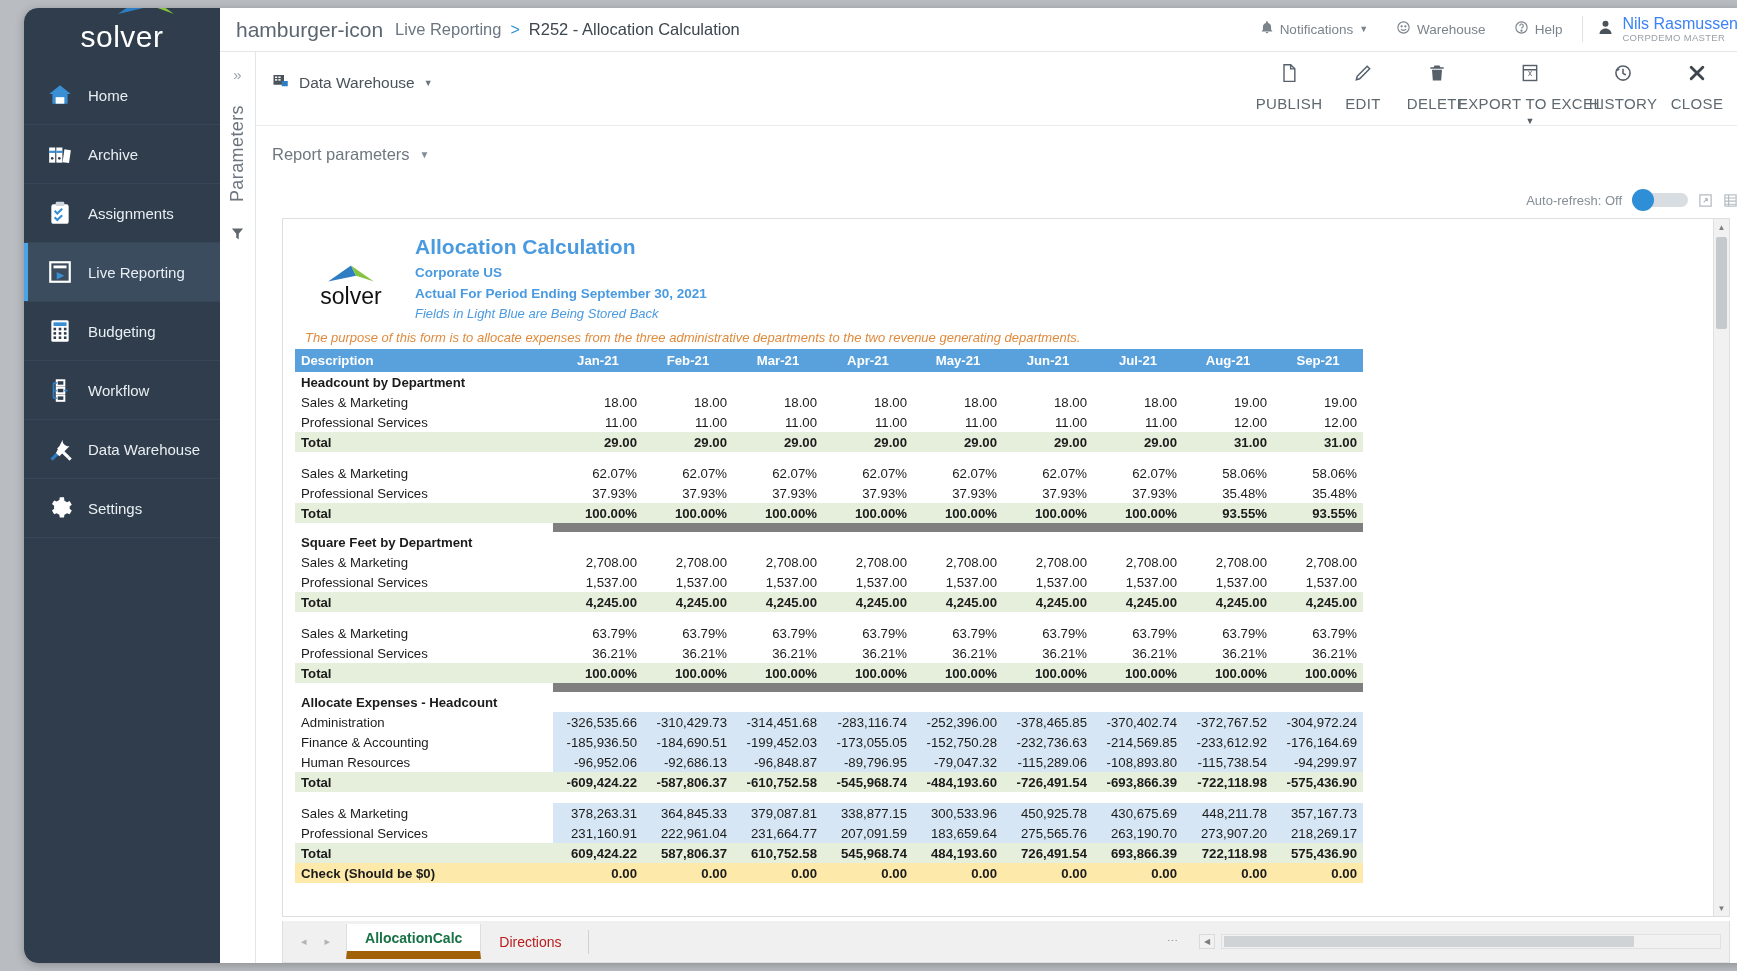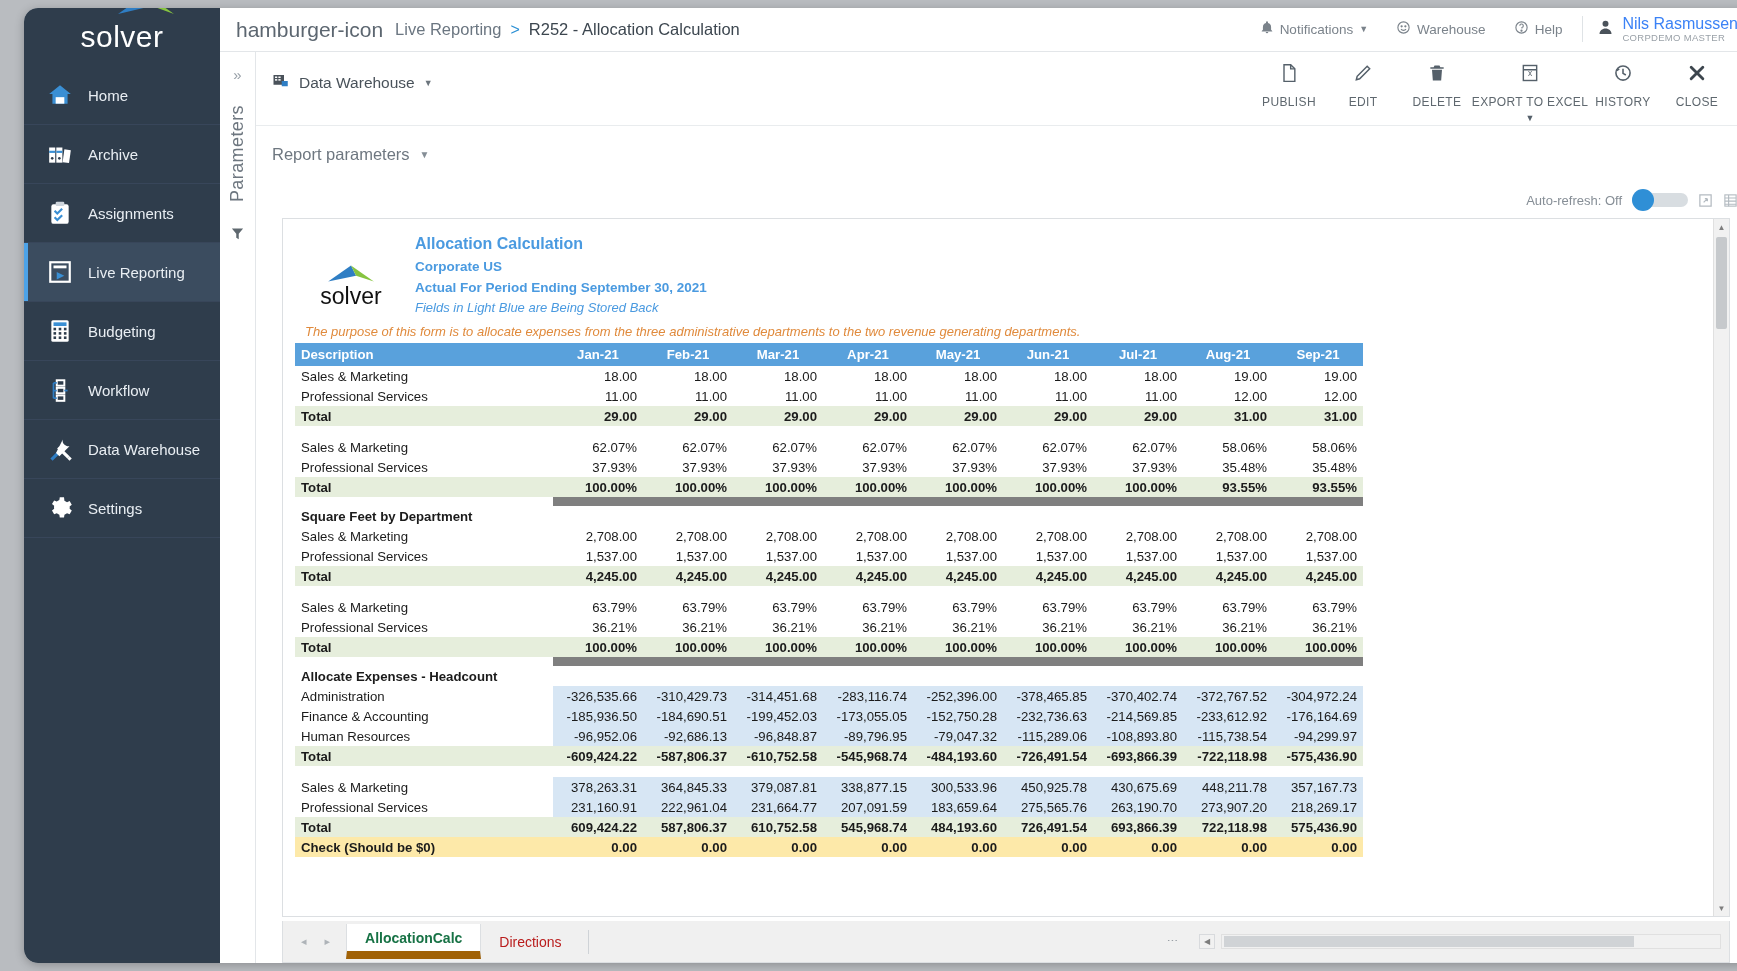--- a/index.html
+++ b/index.html
@@ -90,21 +90,21 @@
   }
   .dw-chip {
     position:absolute; left:16px; top:20px; display:flex; align-items:center; gap:9px;
     font-size:15.5px; color:#49525a; cursor:pointer;
   }
   .tb-btn {
     width: 74px; display:flex; flex-direction:column; align-items:center; gap:7px;
     cursor:pointer; color:#5a6element;
   }
   .tb-btn { color:#555e66; }
-  .tb-btn .lbl { font-size:12px; letter-spacing:.35px; color:#5f686f; text-transform:uppercase; white-space:nowrap;}
+  .tb-btn .lbl { font-size:15px; letter-spacing:.35px; color:#5f686f; text-transform:uppercase; white-space:nowrap;}
   .tb-btn.wide { width: 112px; }
 
   .paramsbar { height:56px; display:flex; align-items:center; padding-left:16px; }
   .paramsbar .t { font-size:16.5px; color:#6e7780; cursor:pointer; }
 
   .refreshbar { height:36px; display:flex; align-items:center; justify-content:flex-end; padding-right:14px; gap:10px;}
   .refresh-lbl { font-size:13px; color:#868e96; }
   .toggle { width:56px; height:14px; background:#d8dde1; border-radius:7px; position:relative; cursor:pointer;}
   .toggle .knob { position:absolute; left:0; top:-4px; width:22px; height:22px; border-radius:50%; background:#2f8fd6; }
   .mini-ico { color:#b4bbc1; cursor:pointer; display:flex; }
@@ -115,21 +115,21 @@
     position:absolute; left:26px; top:0; right:22px; bottom:46px;
     border:1px solid #dcdfe2; background:#fff; overflow:hidden;
   }
   .report-scroll { position:absolute; inset:0 16px 0 0; overflow:hidden; }
   .report-pad { padding: 10px 0 0 12px; }
 
   .rpt-head { display:flex; align-items:flex-start; gap:18px; padding-left:10px;}
   .rpt-logo { width:92px; flex:0 0 92px; display:flex; flex-direction:column; align-items:center; padding-top:34px;}
   .rpt-logo .word { font-size:23px; color:#111; font-family:"Liberation Sans", sans-serif; letter-spacing:0px;}
   .rpt-titles { padding-top:6px; }
-  .rpt-t1 { font-size:16px; color:#4a9ae0; font-weight:bold; margin-bottom:6px;}
+  .rpt-t1 { font-size:21px; color:#4a9ae0; font-weight:bold; margin-bottom:6px;}
   .rpt-t2 { font-size:13.5px; color:#4a9ae0; font-weight:bold; margin-bottom:6px;}
   .rpt-t3 { font-size:13.5px; color:#4a9ae0; font-weight:bold; margin-bottom:5px;}
   .rpt-t4 { font-size:13px; color:#4a9ae0; font-style:italic; }
   .rpt-note { font-size:13px; color:#e08a3c; font-style:italic; padding-left:10px; margin-top:9px; }
 
   table.grid { border-collapse:collapse; margin-top:4px; table-layout:fixed; }
   table.grid td { font-size:13.2px; color:#1b1b1b; height:20px; padding:0 6px; white-space:nowrap; }
   .c-desc { width:258px; text-align:left; }
   .c-num  { width:90px; text-align:right; }
   tr.hdr td { background:#59a1dc; color:#fff; font-weight:bold; height:23px; }
@@ -489,20 +489,32 @@
                         <td class="c-num">Feb-21</td>
                         <td class="c-num">Mar-21</td>
                         <td class="c-num">Apr-21</td>
                         <td class="c-num">May-21</td>
                         <td class="c-num">Jun-21</td>
                         <td class="c-num">Jul-21</td>
                         <td class="c-num">Aug-21</td>
                         <td class="c-num">Sep-21</td>
                       </tr>
                       <tr>
+                        <td class="c-desc sect">Headcount by Department</td>
+                        <td class="c-num"></td>
+                        <td class="c-num"></td>
+                        <td class="c-num"></td>
+                        <td class="c-num"></td>
+                        <td class="c-num"></td>
+                        <td class="c-num"></td>
+                        <td class="c-num"></td>
+                        <td class="c-num"></td>
+                        <td class="c-num"></td>
+                      </tr>
+                      <tr>
                         <td class="c-desc">Sales &amp; Marketing</td>
                         <td class="c-num">18.00</td>
                         <td class="c-num">18.00</td>
                         <td class="c-num">18.00</td>
                         <td class="c-num">18.00</td>
                         <td class="c-num">18.00</td>
                         <td class="c-num">18.00</td>
                         <td class="c-num">18.00</td>
                         <td class="c-num">19.00</td>
                         <td class="c-num">19.00</td>

